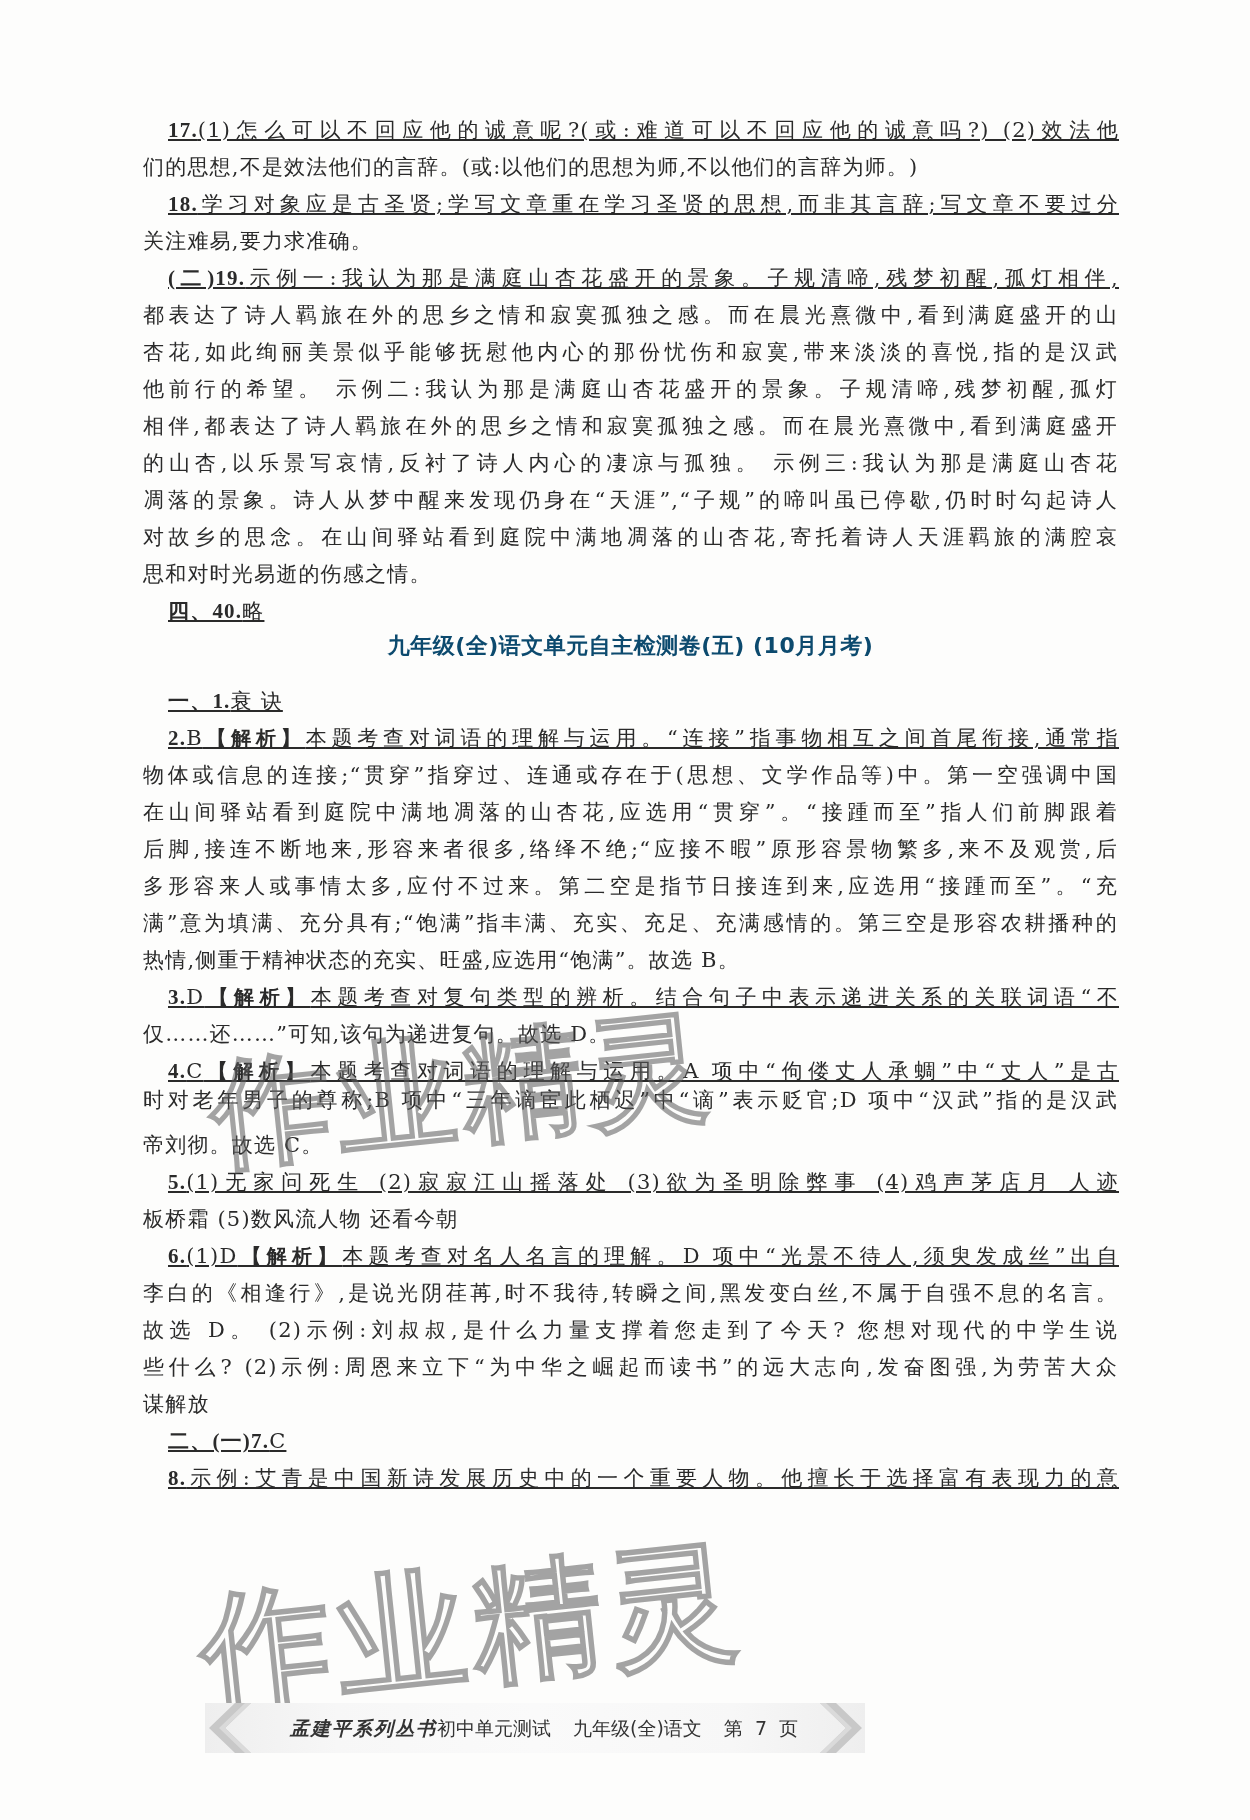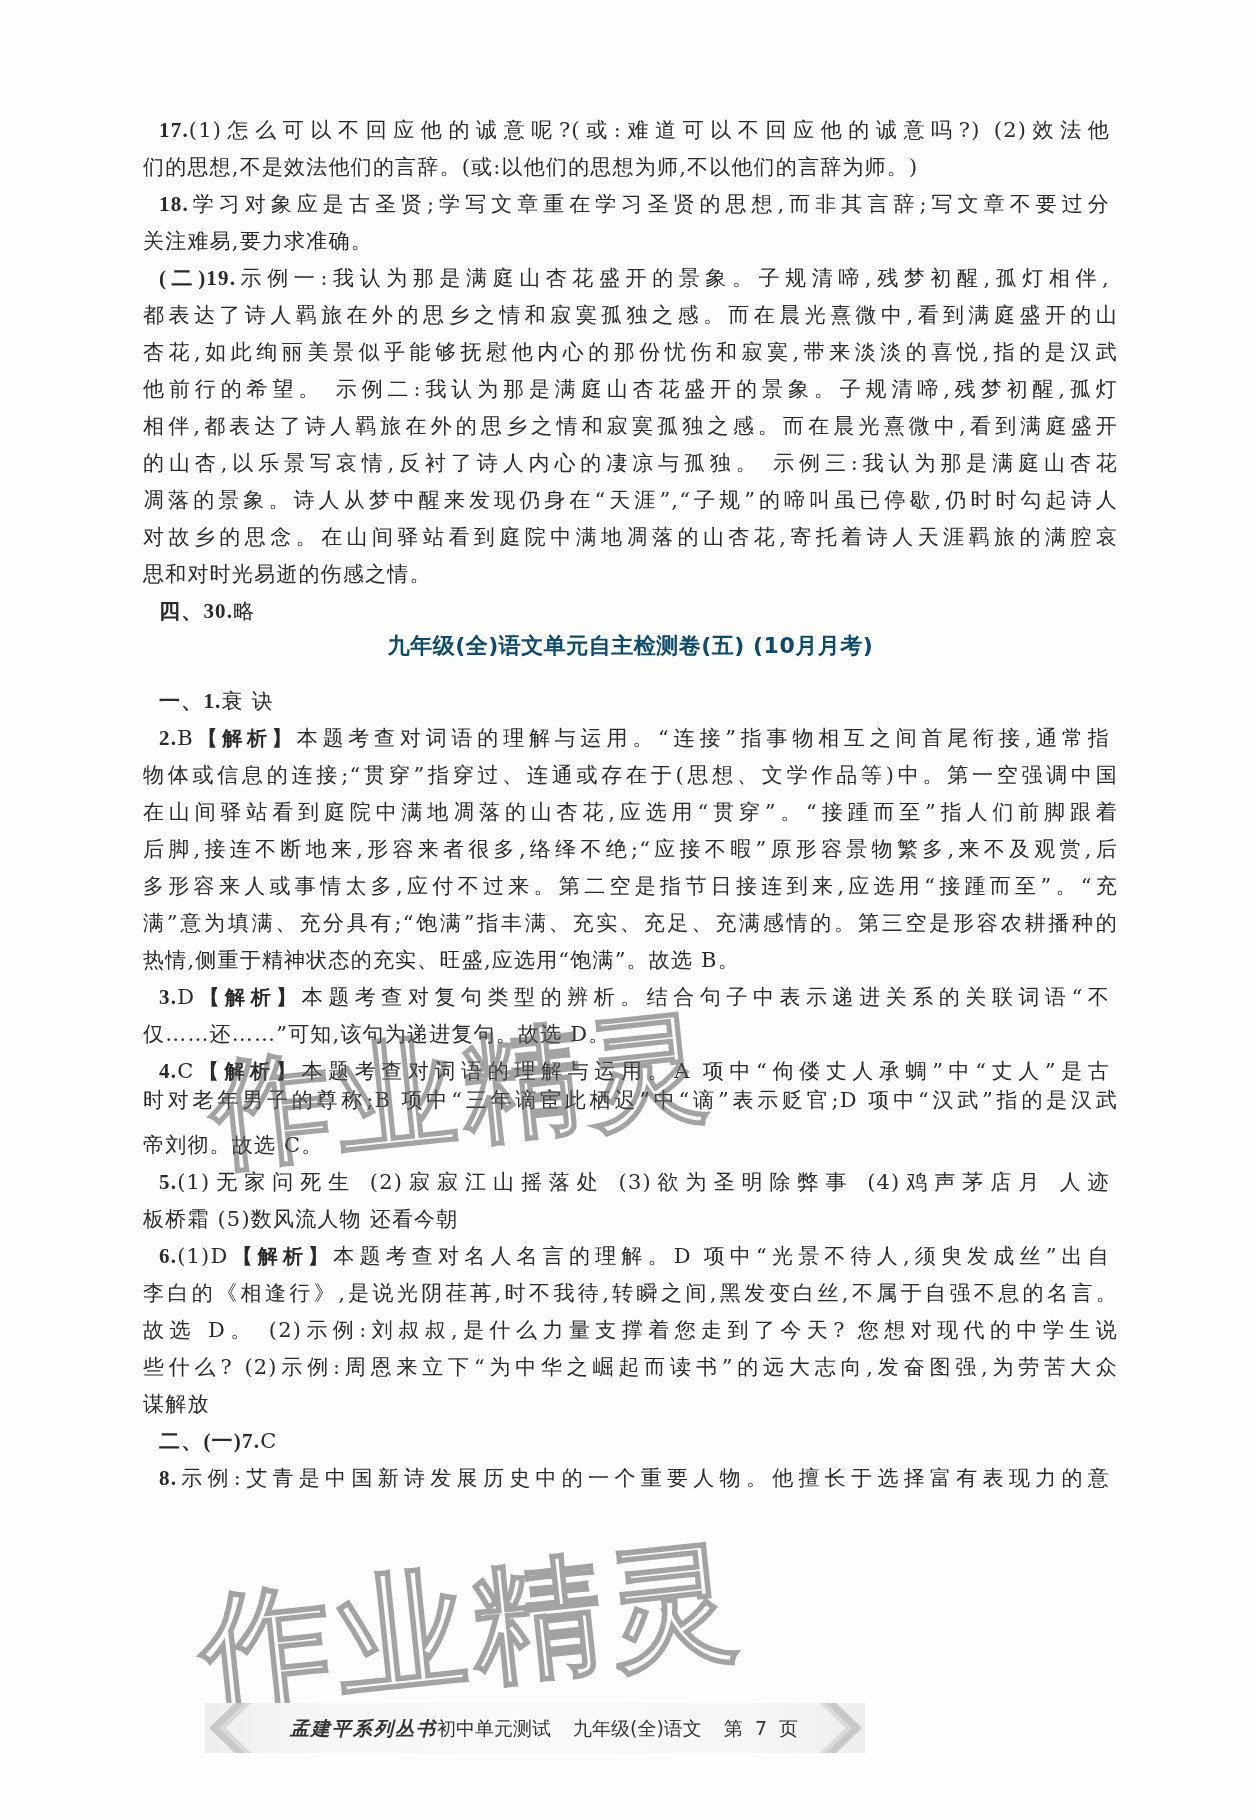--- a/index.html
+++ b/index.html
@@ -7,21 +7,21 @@
     width: 1250px; height: 1820px; background: #fdfdfc; position: relative; overflow: hidden;
     font-family: "DejaVu Serif", "Liberation Serif", serif; color: #2a2a2a;
   }
   .page { position: absolute; left: 143px; top: 0; width: 975px; }
   .ln {
     position: absolute; left: 0; width: 975px; height: 36px;
     font-size: 21px; line-height: 36px; white-space: nowrap; letter-spacing: 1.2px;
     text-align: justify; text-align-last: justify;
   }
   .ln.last { text-align-last: left; }
-  .ln.ind { left: 16px; width: 951px; }
+  .ln.ind { left: 25px; width: 951px; text-decoration: underline; }
   .num { font-family: "Liberation Serif", serif; font-weight: bold; }
   .jx { font-family: "DejaVu Sans", sans-serif; font-weight: bold; font-size: 20px; }
   .title {
     position: absolute; left: 0; width: 975px; top: 628px; text-align: center;
     font-family: "DejaVu Sans", sans-serif; font-weight: bold; font-size: 22px; letter-spacing: 0.5px;
     line-height: 36px; color: #0c4a6e;
   }
   .watermark {
     position: absolute; font-family: "DejaVu Sans", sans-serif; font-weight: bold;
     color: transparent; -webkit-text-stroke: 1.4px rgba(90,90,90,0.55);
@@ -62,21 +62,21 @@
   <div class="ln" style="top:297px">都表达了诗人羁旅在外的思乡之情和寂寞孤独之感。而在晨光熹微中,看到满庭盛开的山</div>
   <div class="ln" style="top:334px">杏花,如此绚丽美景似乎能够抚慰他内心的那份忧伤和寂寞,带来淡淡的喜悦,指的是汉武</div>
   <div class="ln" style="top:371px">他前行的希望。  示例二:我认为那是满庭山杏花盛开的景象。子规清啼,残梦初醒,孤灯</div>
   <div class="ln" style="top:408px">相伴,都表达了诗人羁旅在外的思乡之情和寂寞孤独之感。而在晨光熹微中,看到满庭盛开</div>
   <div class="ln" style="top:445px">的山杏,以乐景写哀情,反衬了诗人内心的凄凉与孤独。  示例三:我认为那是满庭山杏花</div>
   <div class="ln" style="top:482px">凋落的景象。诗人从梦中醒来发现仍身在“天涯”,“子规”的啼叫虽已停歇,仍时时勾起诗人</div>
   <div class="ln" style="top:519px">对故乡的思念。在山间驿站看到庭院中满地凋落的山杏花,寄托着诗人天涯羁旅的满腔哀</div>
   <div class="ln last" style="top:556px">思和对时光易逝的伤感之情。</div>
 
   <div class="ln ind last" style="top:593px">
-    <span class="num">四、30.</span><span>略</span>
+    <span class="num">四、40.</span><span>略</span>
   </div>
 
   <div class="title">九年级(全)语文单元自主检测卷(五)  (10月月考)</div>
 
   <div class="ln ind last" style="top:683px">
     <span class="num">一、1.</span><span>衰  诀</span>
   </div>
 
   <div class="ln ind" style="top:720px">
     <span class="num">2.</span><span>B</span><span class="jx">【解析】</span><span>本题考查对词语的理解与运用。“连接”指事物相互之间首尾衔接,通常指</span>

